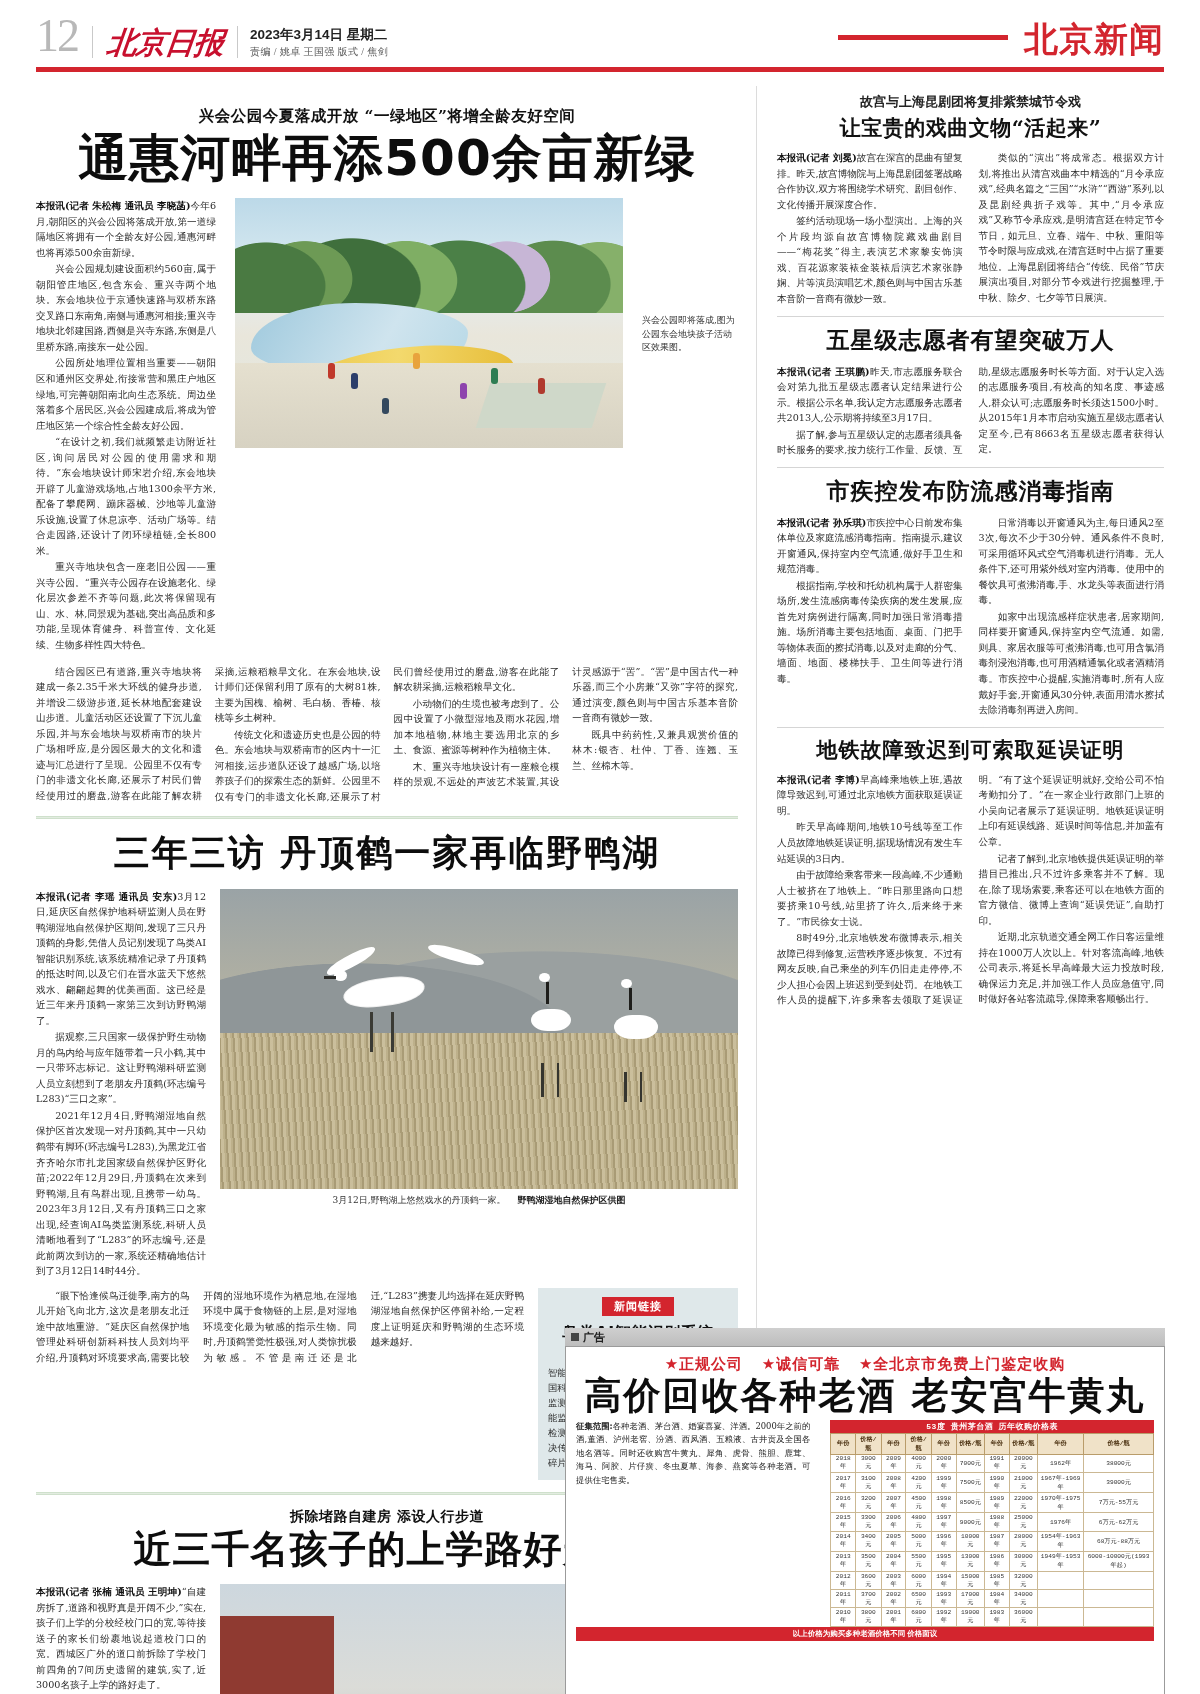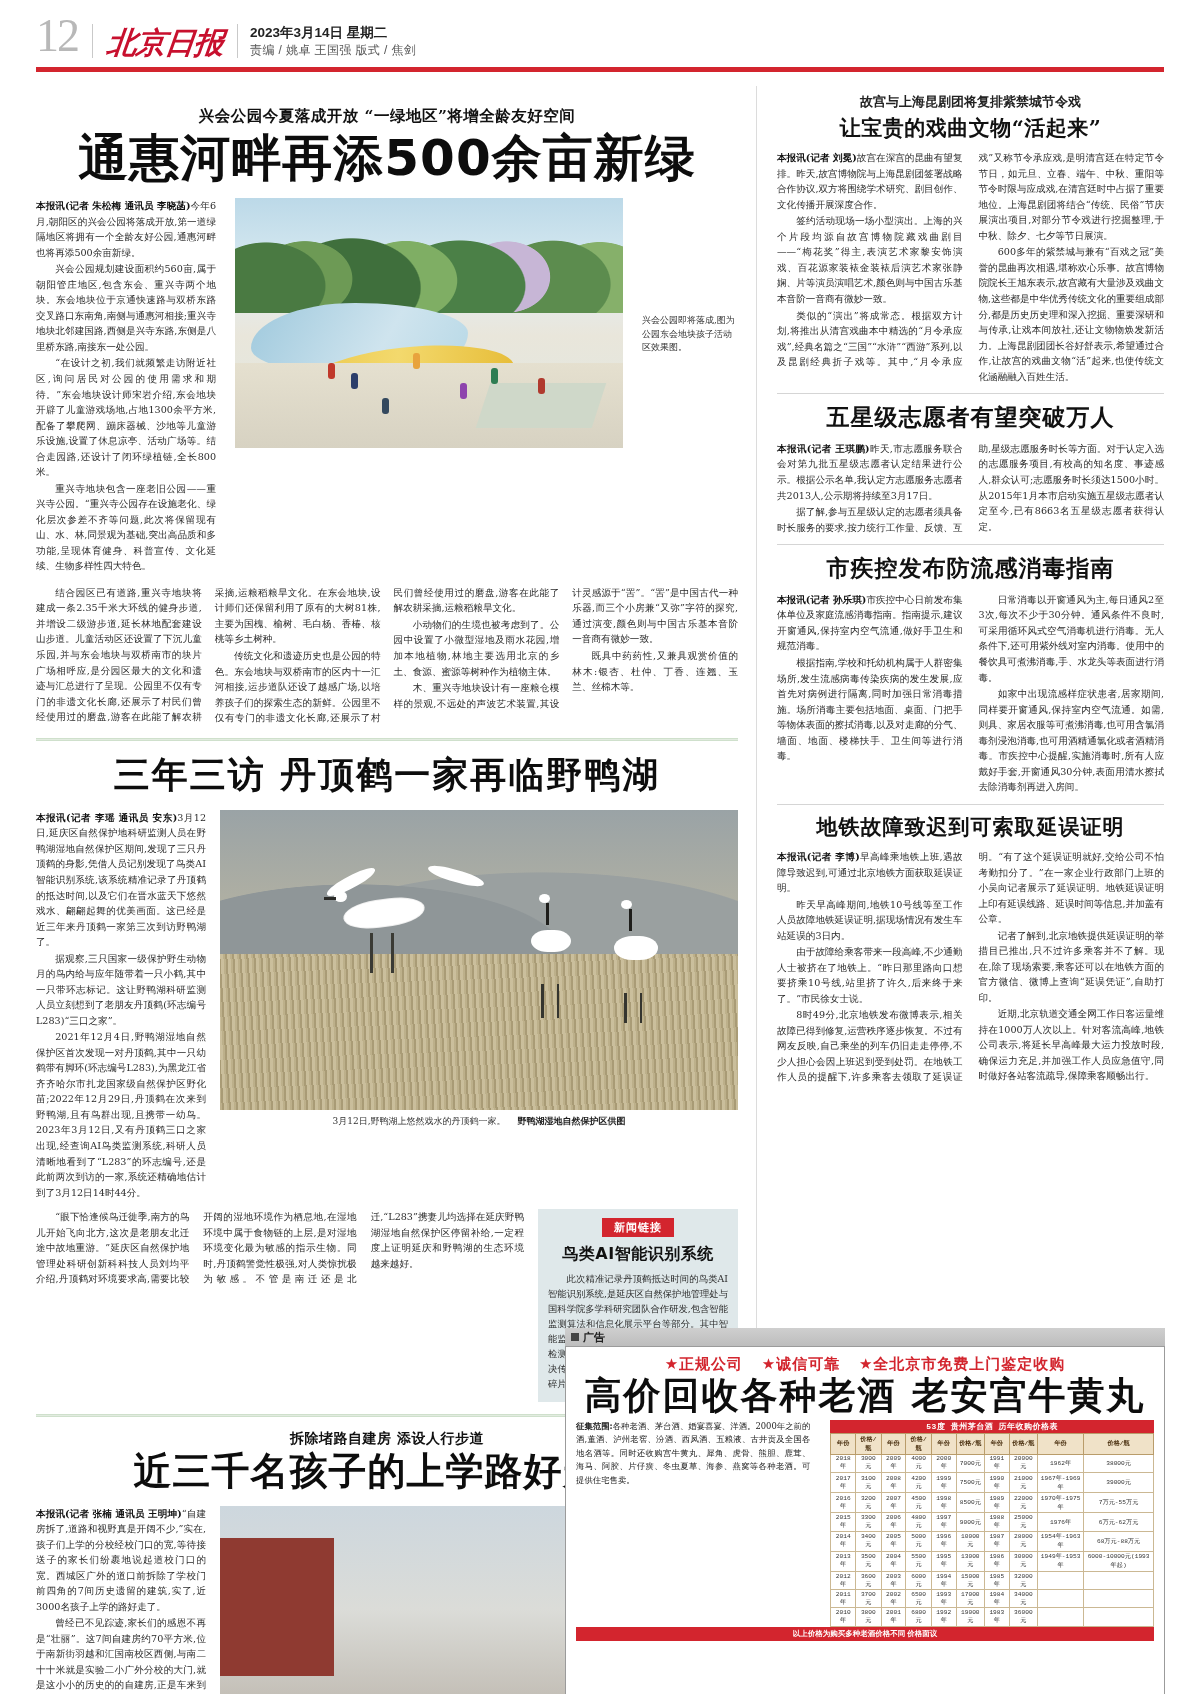--- a/index.html
+++ b/index.html
@@ -22,21 +22,21 @@
   .nameplate {
     border-left: 1px solid #c9c9c9; padding-left: 14px; display:flex; align-items:flex-end; gap: 14px;
   }
   .np-logo {
     font-family: "DejaVu Serif", serif;
     font-size: 30px; font-weight: bold; color: #c8102e; font-style: italic;
     letter-spacing: -1px; line-height: 1; transform: skewX(-6deg);
   }
   .np-meta { border-left: 1px solid #c9c9c9; padding-left: 12px; line-height: 1.35; }
   .np-date { font-family: "Liberation Sans", sans-serif; font-size: 13.5px; font-weight: bold; color: #222; }
-  .np-staff { font-family: Liberation Sans, sans-serif; font-size: 12px; color: #555; letter-spacing: .4px; }
+  .np-staff { font-family: Liberation Serif, serif; font-size: 10px; color: #555; letter-spacing: .4px; }
   .mast-right { margin-left: auto; display:flex; align-items:center; gap: 0; padding-bottom: 2px; }
   .mast-rule { width: 170px; height: 5px; background: #d3252e; margin-right: 16px; margin-bottom: 4px; }
   .section-name {
     font-family: "DejaVu Sans", sans-serif; font-weight: bold; font-size: 34px;
     color: #d3252e; letter-spacing: 1px; line-height: 1;
   }
   .mast-bar { height: 5px; background: #d3252e; margin-top: 9px; }
 
   
   .body-grid { display: flex; gap: 0; margin-top: 14px; }
@@ -186,36 +186,41 @@
 
   <div class="masthead">
     <div class="page-num">12</div>
     <div class="nameplate">
       <div class="np-logo">北京日报</div>
       <div class="np-meta">
         <div class="np-date">2023年3月14日 星期二</div>
         <div class="np-staff">责编 / 姚卓  王国强  版式 / 焦剑</div>
       </div>
     </div>
+    <div class="mast-right">
+      <div class="mast-rule"></div>
+      <div class="section-name">北京新闻</div>
+    </div>
   </div>
   <div class="mast-bar"></div>
 
   <div class="body-grid">
 
     <div class="col-left">
 
       <div>
         <div class="kicker" style="margin-top:20px;">兴会公园今夏落成开放 “一绿地区”将增全龄友好空间</div>
         <div class="headline-xl">通惠河畔再添500余亩新绿</div>
 
         <div style="display:flex; gap:19px; margin-top:12px;">
           <div style="width:180px;">
             <div class="body-txt">
               <p class="lead"><span class="byline">本报讯(记者 朱松梅 通讯员 李晓菡)</span><span>今年6月,朝阳区的兴会公园将落成开放,第一道绿隔地区将拥有一个全龄友好公园,通惠河畔也将再添500余亩新绿。</span></p>
               <p>兴会公园规划建设面积约560亩,属于朝阳管庄地区,包含东会、重兴寺两个地块。东会地块位于京通快速路与双桥东路交叉路口东南角,南侧与通惠河相接;重兴寺地块北邻建国路,西侧是兴寺东路,东侧是八里桥东路,南接东一处公园。</p>
+              <p>公园所处地理位置相当重要——朝阳区和通州区交界处,衔接常营和黑庄户地区绿地,可完善朝阳南北向生态系统。周边坐落着多个居民区,兴会公园建成后,将成为管庄地区第一个综合性全龄友好公园。</p>
               <p>“在设计之初,我们就频繁走访附近社区,询问居民对公园的使用需求和期待。”东会地块设计师宋岩介绍,东会地块开辟了儿童游戏场地,占地1300余平方米,配备了攀爬网、蹦床器械、沙地等儿童游乐设施,设置了休息凉亭、活动广场等。结合走园路,还设计了闭环绿植链,全长800米。</p>
               <p>重兴寺地块包含一座老旧公园——重兴寺公园。“重兴寺公园存在设施老化、绿化层次参差不齐等问题,此次将保留现有山、水、林,同景观为基础,突出高品质和多功能,呈现体育健身、科普宣传、文化延续、生物多样性四大特色。</p>
             </div>
           </div>
           <div style="flex:1;">
             <div class="photo park-img">
               <div class="pk-sky"></div>
               <div class="pk-trees"></div>
               <div class="pk-water"></div>
               <div class="pk-path"></div>
@@ -339,21 +344,20 @@
 
     <div class="col-right">
 
       <div>
         <div class="kicker-r" style="margin-top:8px;">故宫与上海昆剧团将复排紫禁城节令戏</div>
         <div class="headline-r1" style="margin-top:3px;">让宝贵的戏曲文物“活起来”</div>
         <div class="cols2 body-txt" style="margin-top:9px;">
           <p class="lead"><span class="byline">本报讯(记者 刘冕)</span><span>故宫在深宫的昆曲有望复排。昨天,故宫博物院与上海昆剧团签署战略合作协议,双方将围绕学术研究、剧目创作、文化传播开展深度合作。</span></p>
           <p>签约活动现场一场小型演出。上海的兴个片段均源自故宫博物院藏戏曲剧目——“梅花奖”得主,表演艺术家黎安饰演戏、百花源家装裱金装裱后演艺术家张静娴、片等演员演唱艺术,颜色则与中国古乐基本音阶一音商有微妙一致。</p>
           <p>类似的“演出”将成常态。根据双方计划,将推出从清宫戏曲本中精选的“月令承应戏”,经典名篇之“三国”“水浒”“西游”系列,以及昆剧经典折子戏等。其中,“月令承应戏”又称节令承应戏,是明清宫廷在特定节令节日，如元旦、立春、端午、中秋、重阳等节令时限与应成戏,在清宫廷时中占据了重要地位。上海昆剧团将结合“传统、民俗”节庆展演出项目,对部分节令戏进行挖掘整理,于中秋、除夕、七夕等节日展演。</p>
-          <p>600多年的紫禁城与兼有“百戏之冠”美誉的昆曲再次相遇,堪称欢心乐事。故宫博物院院长王旭东表示,故宫藏有大量涉及戏曲文物,这些都是中华优秀传统文化的重要组成部分,都是历史历史理和深入挖掘、重要深研和与传承,让戏本间放社,还让文物物焕发新活力。上海昆剧团团长谷好舒表示,希望通过合作,让故宫的戏曲文物“活”起来,也使传统文化涵融融入百姓生活。</p>
         </div>
       </div>
 
       <div class="rule-thin"></div>
 
       <div>
         <div class="headline-r2">五星级志愿者有望突破万人</div>
         <div class="cols2 body-txt" style="margin-top:9px;">
           <p class="lead"><span class="byline">本报讯(记者 王琪鹏)</span><span>昨天,市志愿服务联合会对第九批五星级志愿者认定结果进行公示。根据公示名单,我认定方志愿服务志愿者共2013人,公示期将持续至3月17日。</span></p>
           <p>据了解,参与五星级认定的志愿者须具备时长服务的要求,按力统行工作量、反馈、互助,星级志愿服务时长等方面。对于认定入选的志愿服务项目,有校高的知名度、事迹感人,群众认可;志愿服务时长须达1500小时。从2015年1月本市启动实施五星级志愿者认定至今,已有8663名五星级志愿者获得认定。</p>

